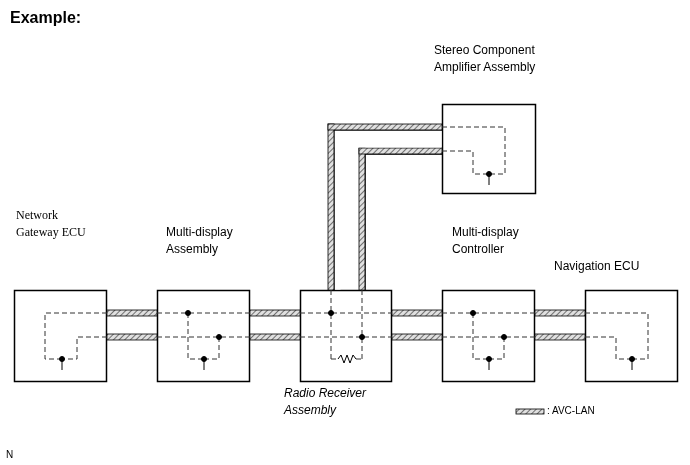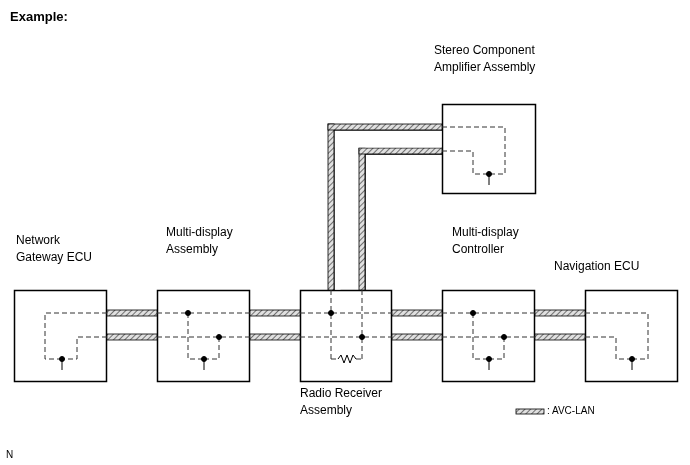--- a/index.html
+++ b/index.html
@@ -1,32 +1,32 @@
 <!DOCTYPE html>
 <html><head>
   <meta charset="utf-8">
   <style>
     html, body { margin: 0; padding: 0; background: #ffffff; }
     body { width: 690px; height: 465px; position: relative; overflow: hidden; font-family: "Liberation Sans", sans-serif; color: #000; }
-    .title { position: absolute; left: 10px; top: 9px; font-size: 13px; font-weight: bold; }
+    .title { position: absolute; left: 10px; top: 9px; font-size: 16px; font-weight: bold; }
     .label { position: absolute; font-size: 12px; line-height: 17px; white-space: pre; }
     .footer { position: absolute; left: 6px; top: 449px; font-size: 10px; }
     .legend-text { position: absolute; left: 547px; top: 405px; font-size: 10px; }
     svg { position: absolute; left: 0; top: 0; }
   </style>
 </head>
 <body>
 
 <div class="title">Example:</div>
 
-<div class="label" style="left:16px; top:232px;">Network
+<div class="label" style="left:16px; top:207px;font-family:Liberation Serif, serif;">Network
 Gateway ECU</div>
 <div class="label" style="left:166px; top:224px;">Multi-display
 Assembly</div>
-<div class="label" style="left:300px; top:385px;">Radio Receiver
+<div class="label" style="left:284px; top:385px;font-style:italic;">Radio Receiver
 Assembly</div>
 <div class="label" style="left:452px; top:224px;">Multi-display
 Controller</div>
 <div class="label" style="left:554px; top:258px;text-align:center;">Navigation ECU</div>
 <div class="label" style="left:434px; top:42px;">Stereo Component
 Amplifier Assembly</div>
 
 <svg width="690" height="465">
   <defs>
     <pattern id="hatch" patternUnits="userSpaceOnUse" width="4" height="4" patternTransform="rotate(45)">

